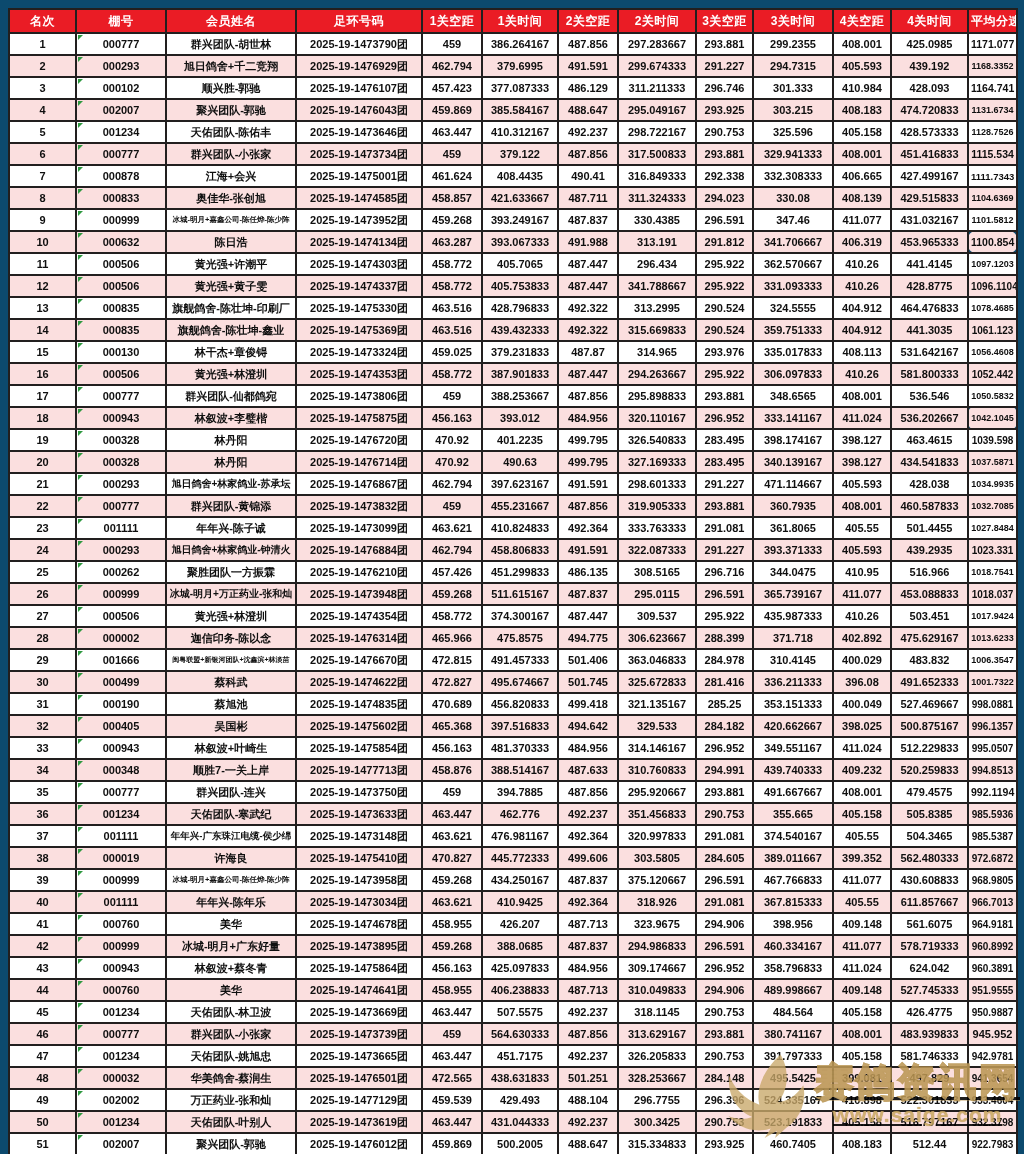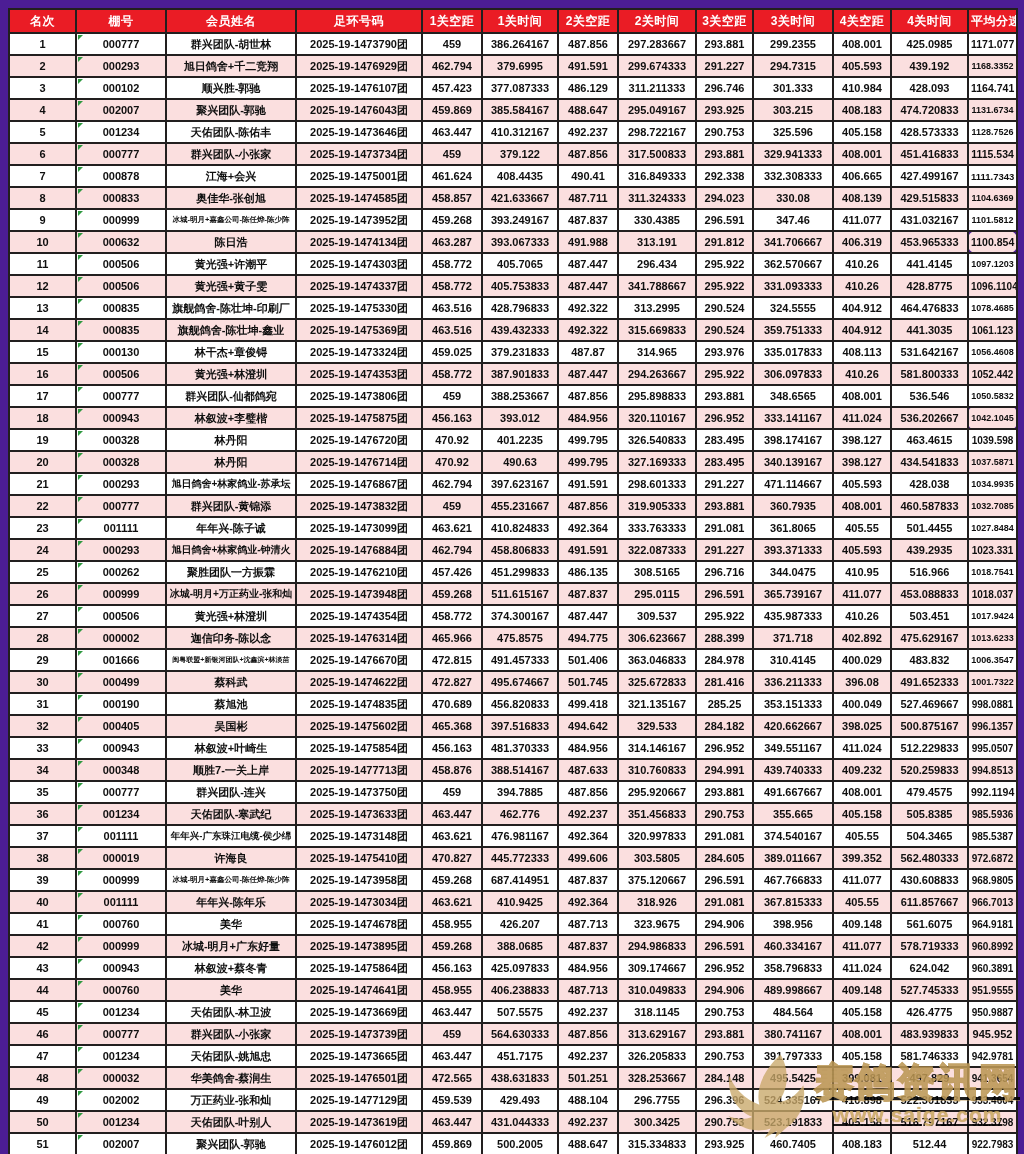--- a/index.html
+++ b/index.html
@@ -1,21 +1,21 @@
 <!DOCTYPE html>
 <html><head>
 <meta charset="utf-8">
 <style>
   html,body { margin:0; padding:0; }
   body {
     width:1024px; height:1154px; background:#ffffff;
     font-family:"Liberation Sans","DejaVu Sans",sans-serif;
     -webkit-font-smoothing:antialiased;
   }
-  .page { position:relative; width:1024px; height:1154px; overflow:hidden; background:#4c1d95; }
+  .page { position:relative; width:1024px; height:1154px; overflow:hidden; background:#0c4a6e; }
 
   table.results {
     position:absolute; left:8px; top:8px; width:1008px;
     border-collapse:collapse; table-layout:fixed;
   }
   th, td {
     border:2px solid #221f1f;
     text-align:center; vertical-align:middle;
     padding:0 2px; overflow:hidden; white-space:nowrap;
     font-weight:bold;
@@ -662,21 +662,21 @@
           <td>399.352</td>
           <td>562.480333</td>
           <td style="font-size: 10px;">972.6872</td>
         </tr>
         <tr>
           <td>39</td>
           <td><span class="tri"></span>000999</td>
           <td style="font-size: 7.5px;">冰城-明月+嘉鑫公司-陈任烨-陈少阵</td>
           <td>2025-19-1473958团</td>
           <td>459.268</td>
-          <td>687.414951</td>
+          <td>434.250167</td>
           <td>487.837</td>
           <td>375.120667</td>
           <td>296.591</td>
           <td>467.766833</td>
           <td>411.077</td>
           <td>430.608833</td>
           <td style="font-size: 10px;">968.9805</td>
         </tr>
         <tr class="alt">
           <td>40</td>

